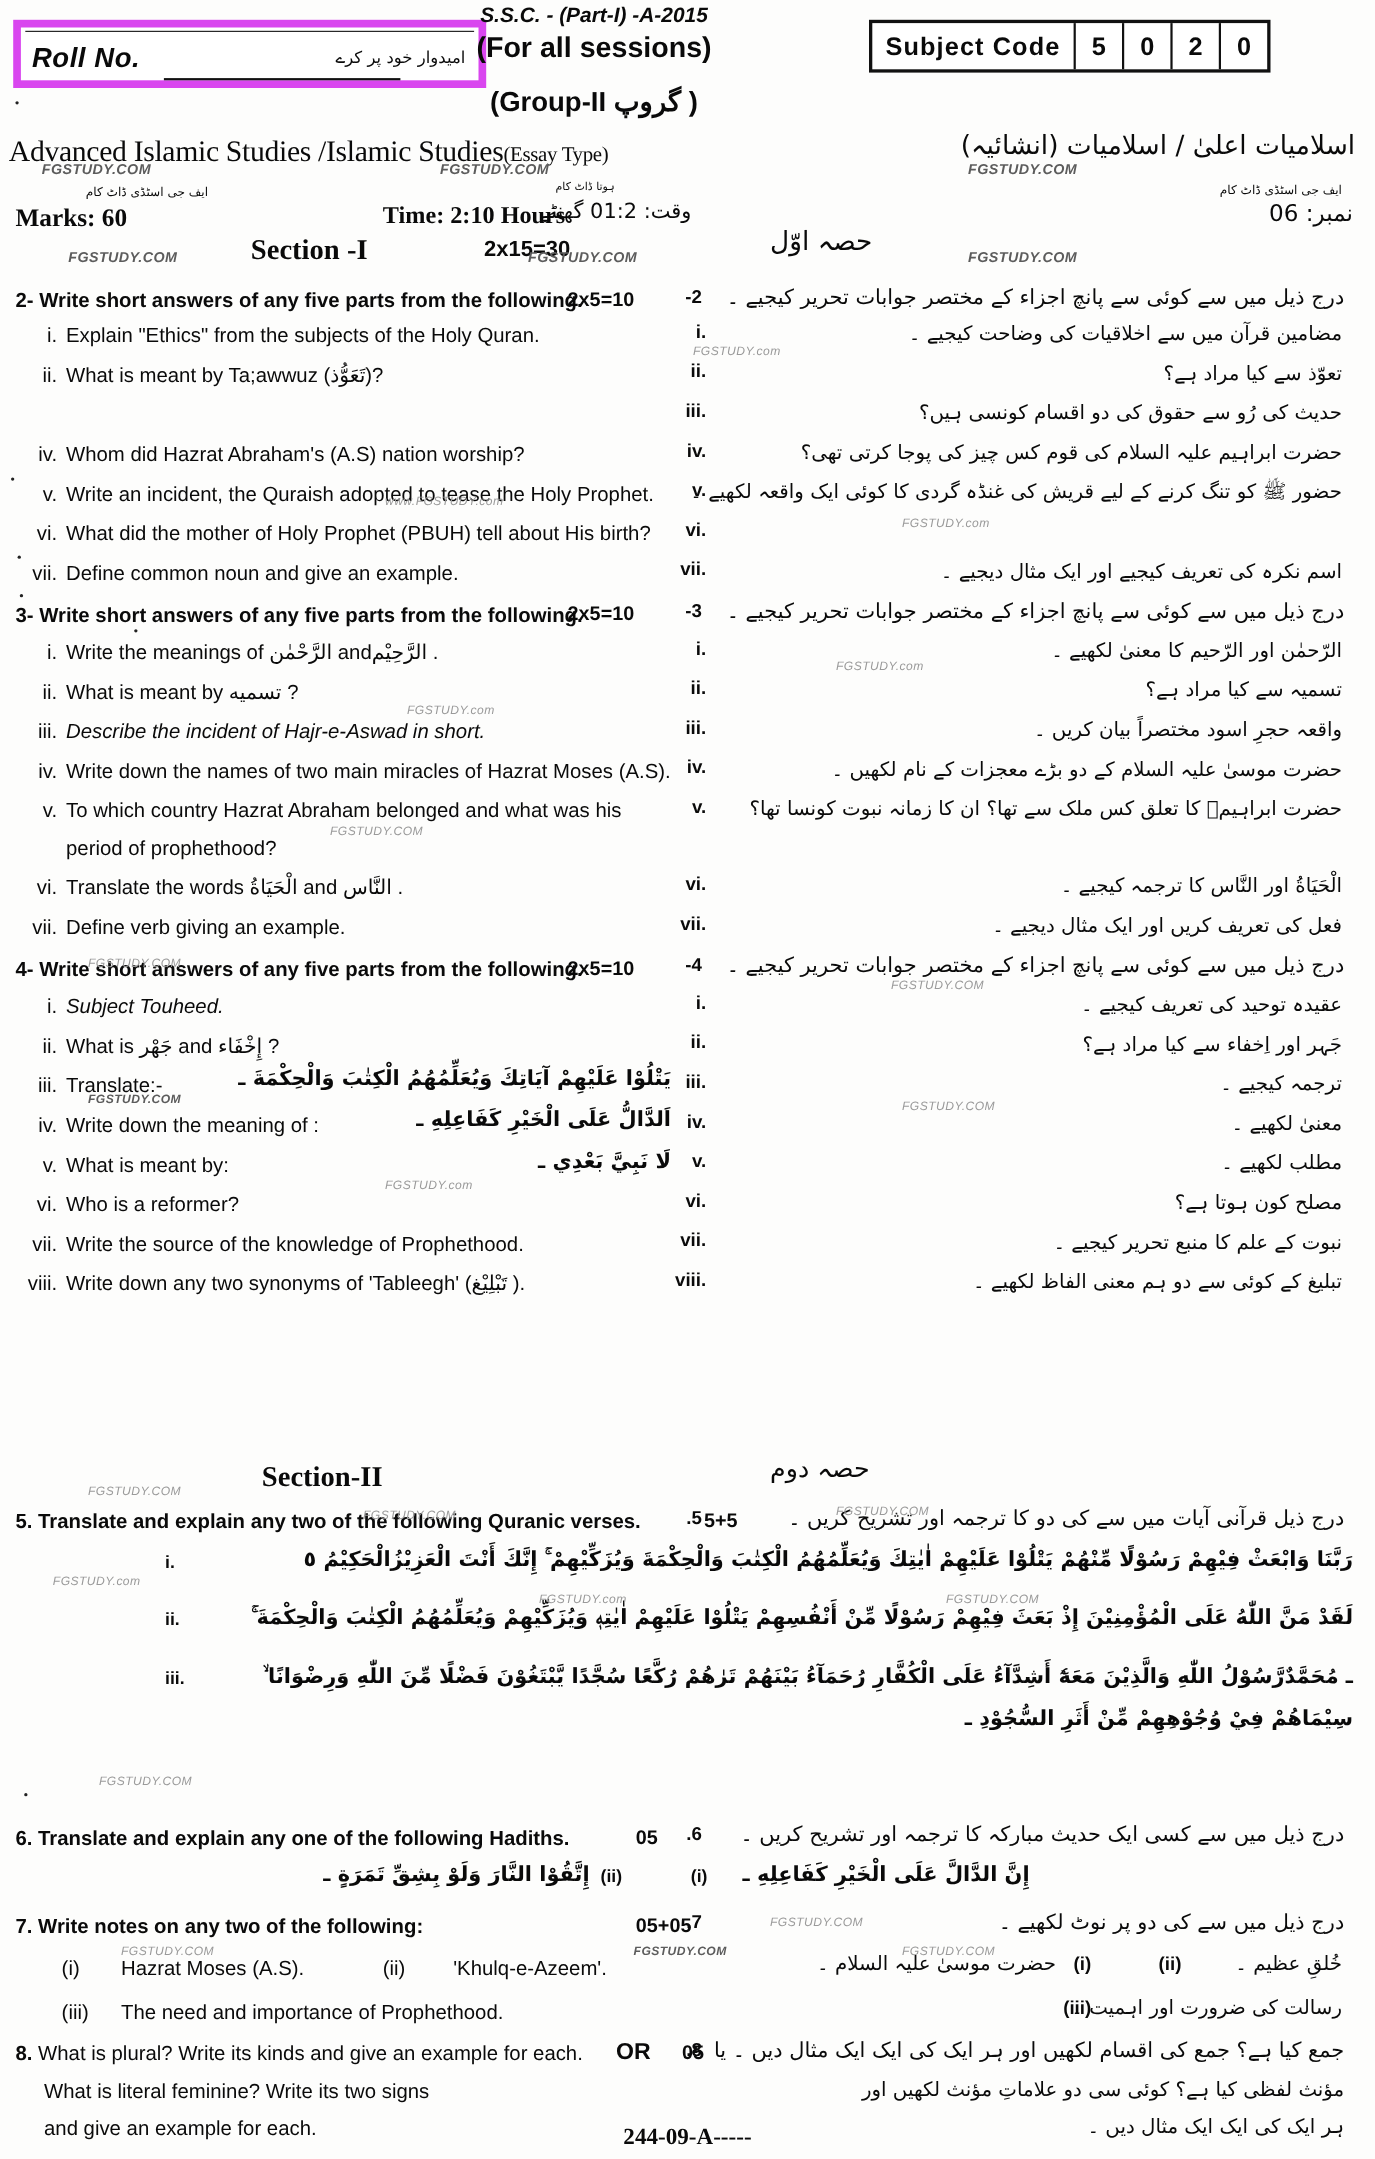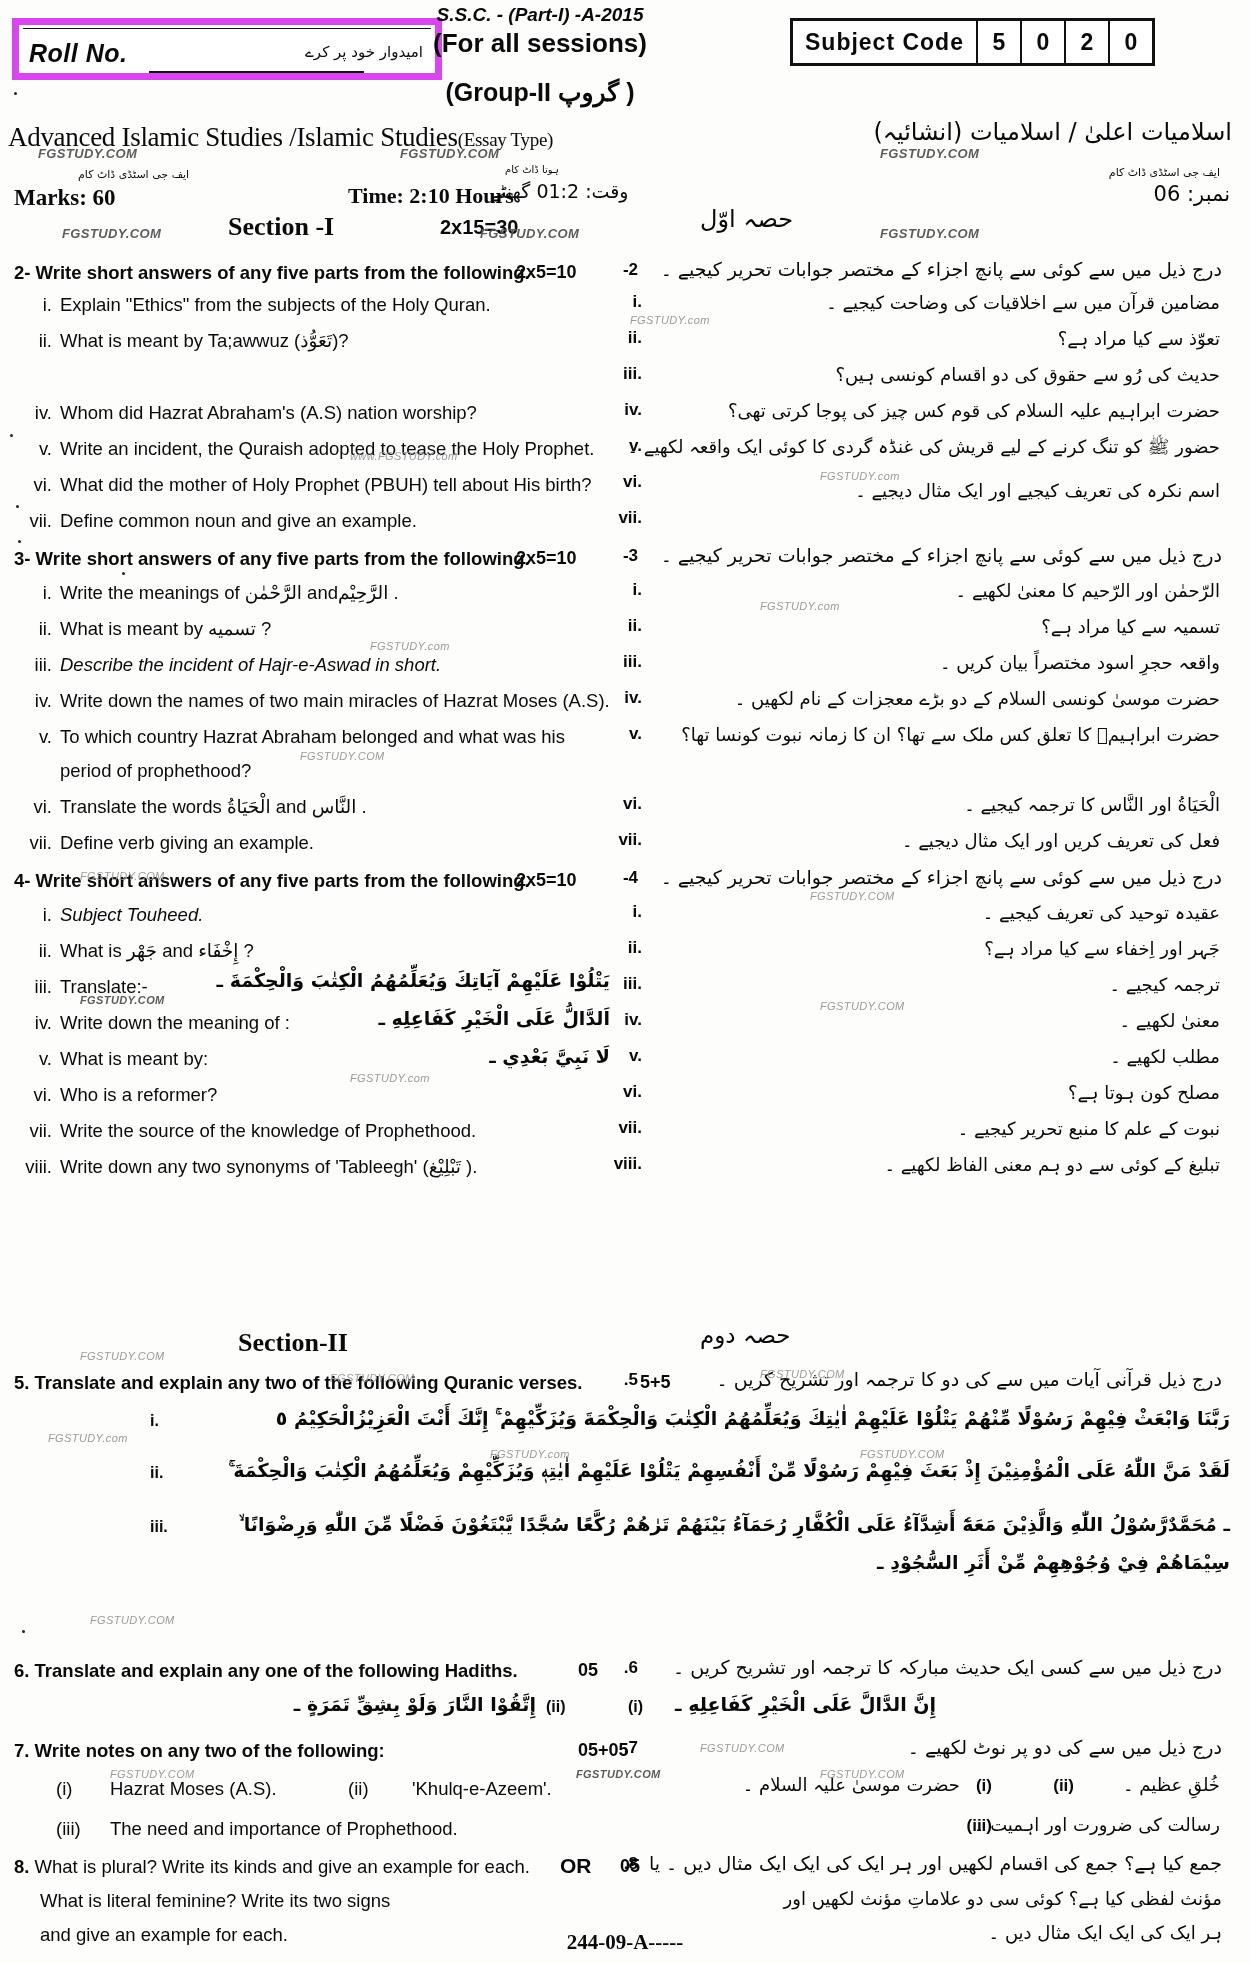--- a/index.html
+++ b/index.html
@@ -310,21 +310,21 @@
   <div class="unum" style="right:608px; top:436px;">v.</div>
 
   <div class="qpart" style="left:18px; top:474px;">
     <span class="rn">vi.</span><span>What did the mother of Holy Prophet (PBUH) tell about His birth?</span>
   </div>
   <div class="unum" style="right:608px; top:472px;">vi.</div>
 
   <div class="qpart" style="left:18px; top:510px;">
     <span class="rn">vii.</span><span>Define common noun and give an example.</span>
   </div>
-  <div class="upart ur" style="right:30px; top:480px;">اسم نکرہ کی تعریف کیجیے اور ایک مثال دیجیے ۔</div>
+  <div class="upart ur" style="right:30px; top:508px;">اسم نکرہ کی تعریف کیجیے اور ایک مثال دیجیے ۔</div>
   <div class="unum" style="right:608px; top:508px;">vii.</div>
 
   <div class="qhead" style="left:14px; top:548px;">
     <span>3-</span>
     <span>Write short answers of any five parts from the following.</span>
   </div>
   <div class="qmarks" style="left:516px; top:548px;">2x5=10</div>
   <div class="unum" style="right:612px; top:546px;">-3</div>
   <div class="uhead ur" style="right:28px; top:544px;">درج ذیل میں سے کوئی سے پانچ اجزاء کے مختصر جوابات تحریر کیجیے ۔</div>
 
@@ -342,21 +342,21 @@
 
   <div class="qpart" style="left:18px; top:654px;">
     <span class="rn">iii.</span><span class="i">Describe the incident of Hajr-e-Aswad in short.</span>
   </div>
   <div class="upart ur" style="right:30px; top:652px;">واقعہ حجرِ اسود مختصراً بیان کریں ۔</div>
   <div class="unum" style="right:608px; top:652px;">iii.</div>
 
   <div class="qpart" style="left:18px; top:690px;">
     <span class="rn">iv.</span><span>Write down the names of two main miracles of Hazrat Moses (A.S).</span>
   </div>
-  <div class="upart ur" style="right:30px; top:688px;">حضرت موسیٰ کونسی السلام کے دو بڑے معجزات کے نام لکھیں ۔</div>
+  <div class="upart ur" style="right:30px; top:688px;">حضرت موسیٰ علیہ السلام کے دو بڑے معجزات کے نام لکھیں ۔</div>
   <div class="unum" style="right:608px; top:688px;">iv.</div>
 
   <div class="qpart" style="left:18px; top:726px;">
     <span class="rn">v.</span><span>To which country Hazrat Abraham belonged and what was his</span>
   </div>
   <div class="qpart" style="left:60px; top:760px;">period of prophethood?</div>
   <div class="upart ur" style="right:30px; top:724px;">حضرت ابراہیمؑ کا تعلق کس ملک سے تھا؟ ان کا زمانہ نبوت کونسا تھا؟</div>
   <div class="unum" style="right:608px; top:724px;">v.</div>
 
   <div class="qpart" style="left:18px; top:796px;">

